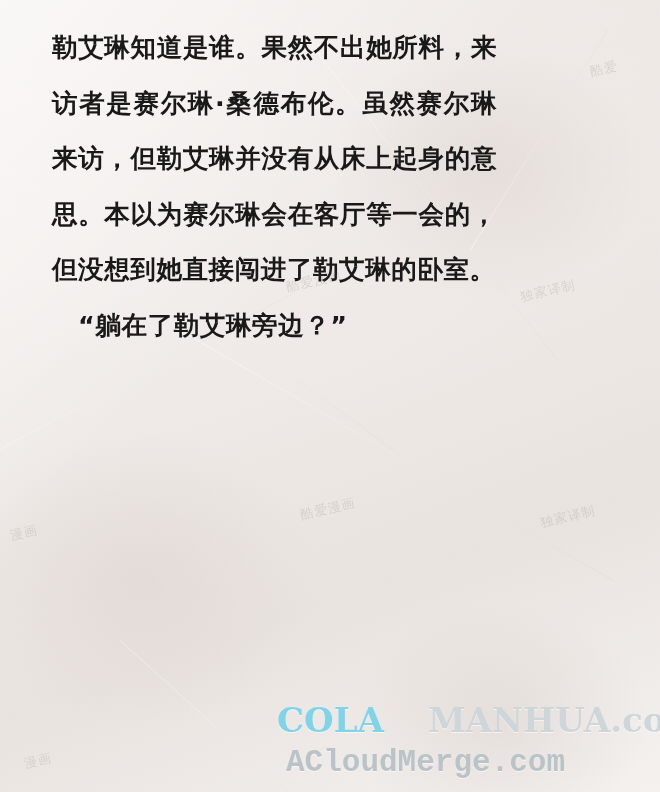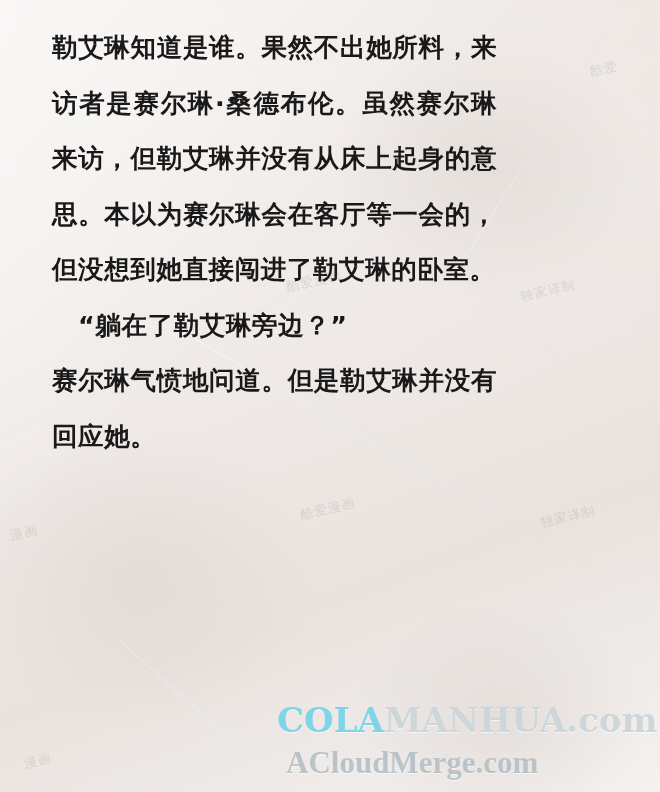--- a/index.html
+++ b/index.html
@@ -89,27 +89,27 @@
     left: 254px;
     top: 700px;
     font-family: "DejaVu Serif", serif;
     font-size: 34px;
     font-weight: bold;
     letter-spacing: 0px;
     white-space: nowrap;
     text-shadow: 0 1px 0 rgba(255,255,255,0.6);
   }
   #logo-main .cola { color: #7fd4e8; margin-left: 23px; }
-  #logo-main .manhua { color: #cfd6da; }
+  #logo-main .manhua { color: #cfd6da; margin-left: 44px; }
   #logo-main .dotcom { color: #cfd6da; margin-top: 20px; }
   #logo-sub {
     position: absolute;
     left: 286px;
     top: 745px;
-    font-family: Liberation Serif, serif;
+    font-family: Liberation Mono, monospace;
     font-size: 31px;
     font-weight: bold;
     color: #b9c3c8;
     letter-spacing: 0px;
     white-space: nowrap;
     text-shadow: 0 1px 0 rgba(255,255,255,0.55);
   }
 </style>
 </head>
 <body>
@@ -123,21 +123,20 @@
   <div class="crease c1"></div>
   <div class="crease c2"></div>
   <div class="crease c3"></div>
   <div class="crease c4"></div>
   <div class="crease c5"></div>
   <div class="crease c6"></div>
 
   <div id="text-body">
     <p>勒艾琳知道是谁。果然不出她所料，来访者是赛尔琳·桑德布伦。虽然赛尔琳来访，但勒艾琳并没有从床上起身的意思。本以为赛尔琳会在客厅等一会的，但没想到她直接闯进了勒艾琳的卧室。</p>
     <p>　“躺在了勒艾琳旁边？”</p>
-    <p>赛尔琳气愤地问道。但是勒艾琳并没有回应她。</p>
   </div>
 
   <div class="wm wm-a">酷爱漫画</div>
   <div class="wm wm-b">独家译制</div>
   <div class="wm wm-c">酷爱漫画</div>
   <div class="wm wm-d">独家译制</div>
   <div class="wm wm-e">漫画</div>
   <div class="wm wm-f">漫画</div>
   <div class="wm wm-g">酷爱</div>
 

